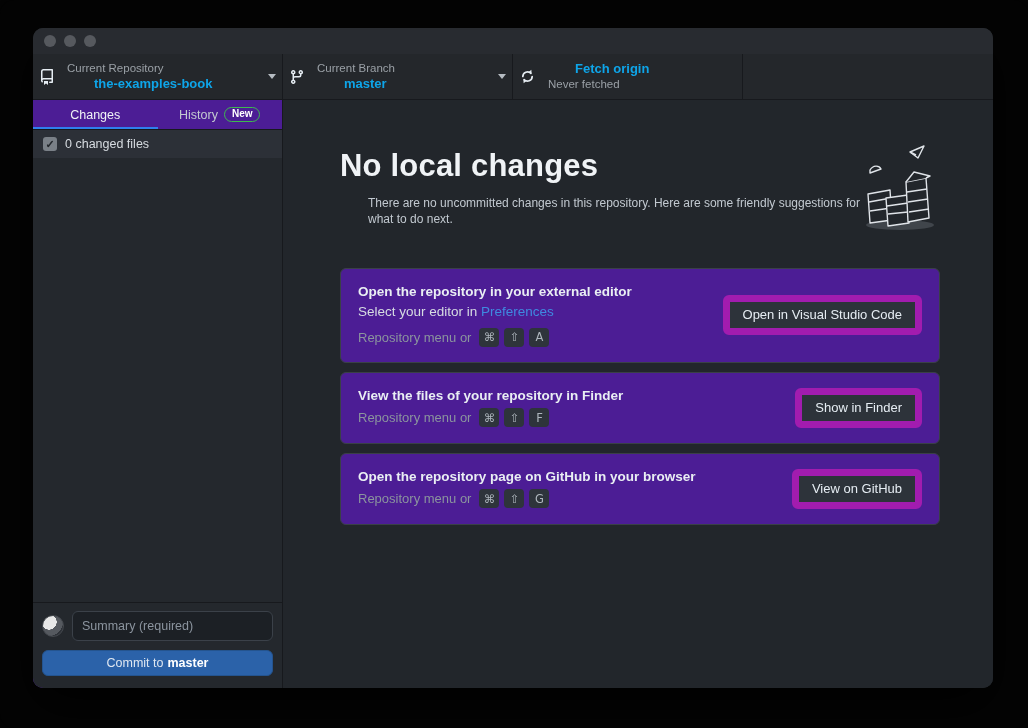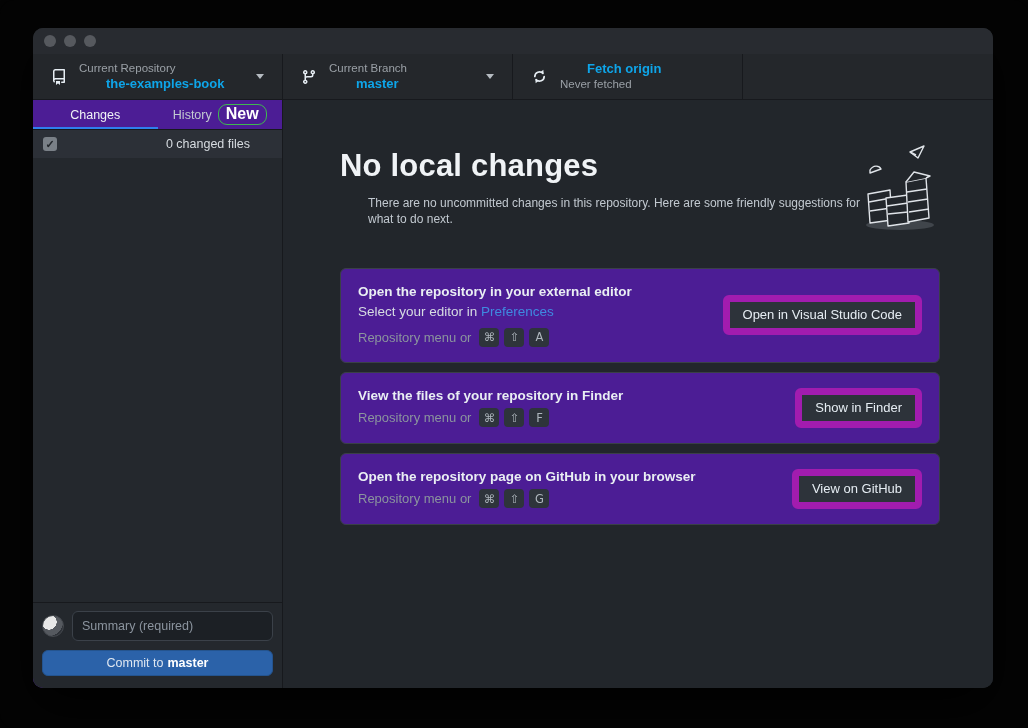--- a/index.html
+++ b/index.html
@@ -9,21 +9,21 @@
   .window { position:absolute; left:33px; top:28px; width:960px; height:660px;
             background:#24282d; border-radius:10px; overflow:hidden;
             box-shadow:0 18px 50px rgba(0,0,0,.85); display:flex; flex-direction:column; }
 
   
   .titlebar { height:26px; background:#282b30; display:flex; align-items:center; padding-left:11px; flex:none; }
   .dot { width:12px; height:12px; border-radius:50%; background:#56595e; margin-right:8px; }
 
   
   .toolbar { height:46px; background:#24272b; border-bottom:1px solid #17191d; display:flex; flex:none; }
-  .tb-sect { display:flex; align-items:center; padding:0 18px; border-right:1px solid #17191d; position:relative; }
+  .tb-sect { display:flex; align-items:center; padding:0 6px; border-right:1px solid #17191d; position:relative; }
   .tb-sect svg { flex:none; margin-right:12px; }
   .tb-repo { width:250px; }
   .tb-branch { width:230px; }
   .tb-fetch { width:230px; }
   .tb-rest { flex:1; border-right:none; }
   .tb-text { display:flex; flex-direction:column; line-height:1.25; flex:1; min-width:0; }
   .tb-label { font-size:11.5px; color:#9aa0a6; }
   .tb-value { font-size:13px; font-weight:bold; color:#0ea5e9;margin-left:27px; }
   .tb-sub   { font-size:11.5px; color:#9aa0a6; }
   .chev { width:0; height:0; border-left:4px solid transparent; border-right:4px solid transparent;
@@ -32,27 +32,27 @@
   
   .body { flex:1; display:flex; min-height:0; }
 
   
   .sidebar { width:250px; flex:none; background:#4c1d95; border-right:1px solid #17191d; display:flex; flex-direction:column; }
   .tabs { display:flex; height:30px; flex:none; border-bottom:1px solid #17191d; }
   .tab { flex:1; display:flex; align-items:center; justify-content:center; font-size:12.5px; color:#c3cad1;
          position:relative; cursor:default; gap:6px; }
   .tab.active { color:#f0f3f6; }
   .tab.active::after { content:""; position:absolute; left:0; right:0; bottom:0; height:2px; background:#2f80ed; }
-  .badge-new { font-size:16px; font-weight:bold; color:#ffffff; border:1px solid #3fb950; border-radius:9px;
+  .badge-new { font-size:10px; font-weight:bold; color:#ffffff; border:1px solid #3fb950; border-radius:9px;
                padding:1px 7px 2px; line-height:1; }
   .files-header { height:28px; flex:none; background:#2c3037; display:flex; align-items:center; padding:0 10px;
                   font-size:12.5px; color:#d7dce1; }
   .cbx { width:14px; height:14px; border-radius:3px; background:#7a8087; color:#23272c; font-size:11px;
          display:flex; align-items:center; justify-content:center; font-weight:bold; margin-right:8px; flex:none; }
-  .files-header-label { flex:1; text-align:right; padding-right:22px; }
+  .files-header-label { flex:1; text-align:left; padding-right:22px; }
   .file-list { flex:1; background:#24282d; }
 
   .commit-form { flex:none; border-top:1px solid #17191d; padding:8px 9px 12px; background:#24282d; }
   .summary-row { display:flex; align-items:center; margin-bottom:9px; }
   .avatar { width:22px; height:22px; border-radius:50%; flex:none; margin-right:8px;
             background:radial-gradient(circle at 30% 30%, #e8e8e8 0 38%, #55595f 39% 70%, #2e3238 71%);
             border:1px solid #44484e; }
   .summary-input { flex:1; height:30px; background:#1c2025; border:1px solid #3b4149; border-radius:6px;
                    color:#e6edf3; font-size:12.5px; padding:0 9px; outline:none; font-family:inherit; }
   .summary-input::placeholder, .desc-area::placeholder { color:#8b949e; }

